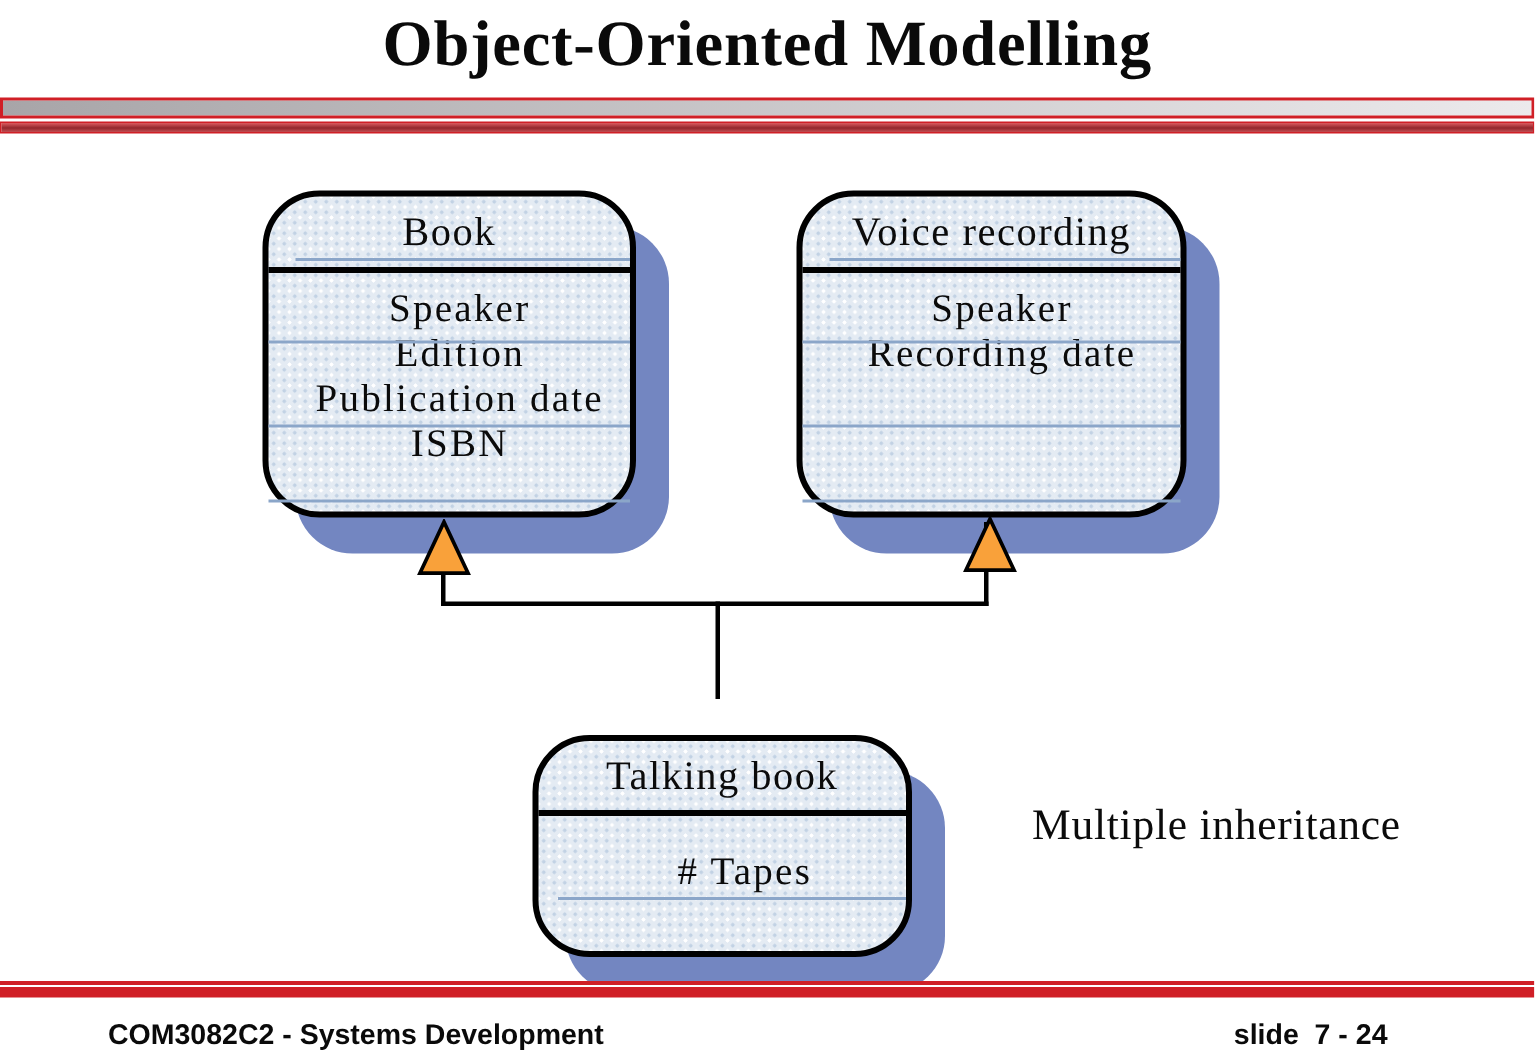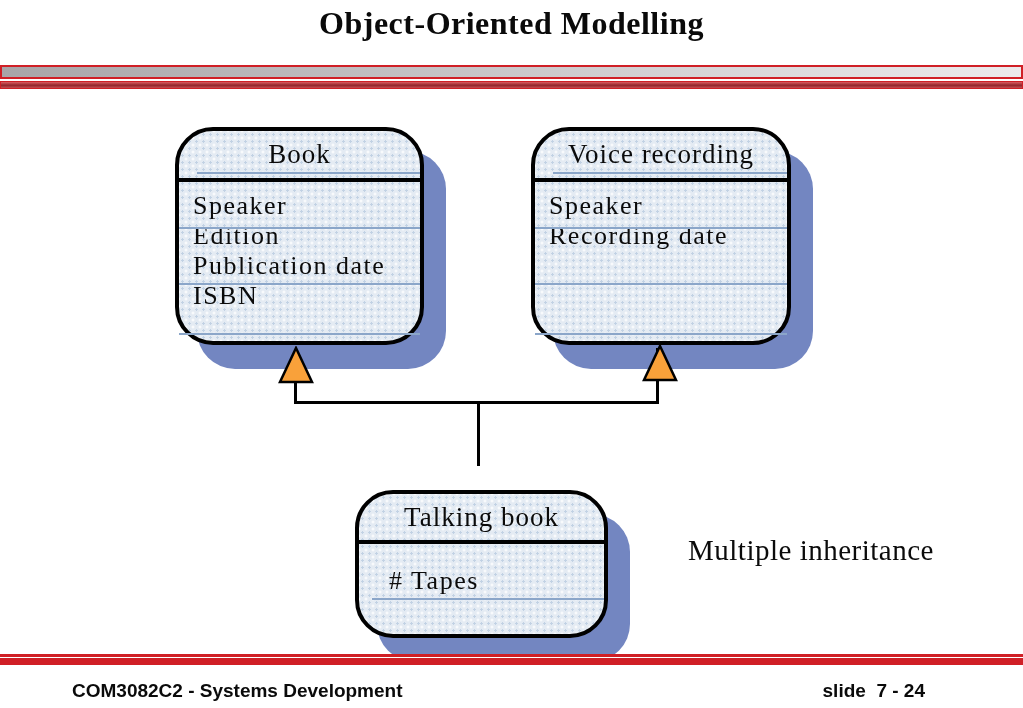--- a/index.html
+++ b/index.html
@@ -3,41 +3,42 @@
 <meta charset="utf-8">
 <style>
   html,body{margin:0;padding:0;background:#ffffff;}
   .slide{
     position:relative;width:1023px;height:708px;background:#ffffff;
     font-family:"Liberation Serif","DejaVu Serif",serif;color:#0b0b0b;overflow:hidden;
   }
   
   .title{
     position:absolute;left:0;top:5px;width:100%;margin:0;text-align:center;
-    font-size:32px;font-weight:bold;letter-spacing:.5px;color:#0a0a0a;
+    font-size:43px;font-weight:bold;letter-spacing:.5px;color:#0a0a0a;
   }
   .bar-gray{
     position:absolute;left:0;top:65px;width:1023px;height:14px;box-sizing:border-box;
     border:2px solid var(--accent_red,#d01f26);
     background:linear-gradient(to right,#a8a5a8,#eceaec);
   }
   .bar-red{
     position:absolute;left:0;top:81px;width:1023px;height:8px;box-sizing:border-box;
     border:1px solid var(--accent_red,#d01f26);
     background:linear-gradient(to bottom,#da5a5f 0%,#93272c 55%,#c24d52 100%);
   }
   
   .uml-box{
     position:absolute;box-sizing:border-box;border:4px solid #000;border-radius:38px;
     background-color:var(--box_fill,#e4ebf3);
     background-image:
       radial-gradient(var(--box_dot,#c2d2e4) 1.2px, transparent 1.4px),
       radial-gradient(#ffffff 1.2px, transparent 1.4px);
     background-size:7px 7px;background-position:0 0,3.5px 3.5px;
     box-shadow:22px 24px 0 var(--shadow_blue,#7386c1);
+    text-align:center;
   }
   .box-title{
     position:absolute;top:0;left:0;right:0;height:47px;
     display:flex;align-items:center;justify-content:center;
     font-size:27px;letter-spacing:1px;
   }
   .tb .box-title{height:46px;}
   .divider{position:absolute;left:0;right:0;top:47px;height:4px;background:#000;}
   .tb .divider{top:46px;}
   .attrs{

